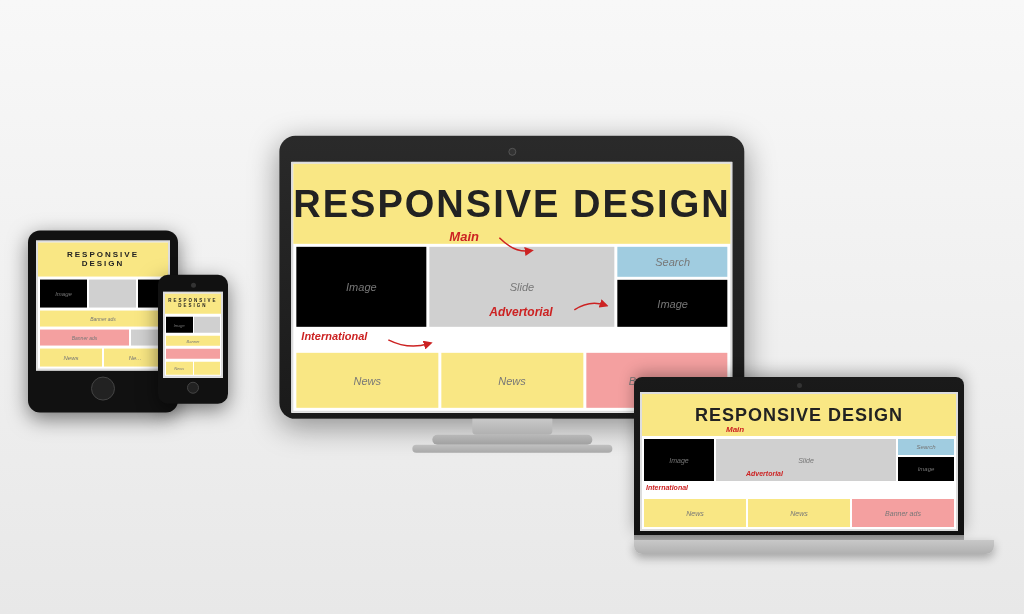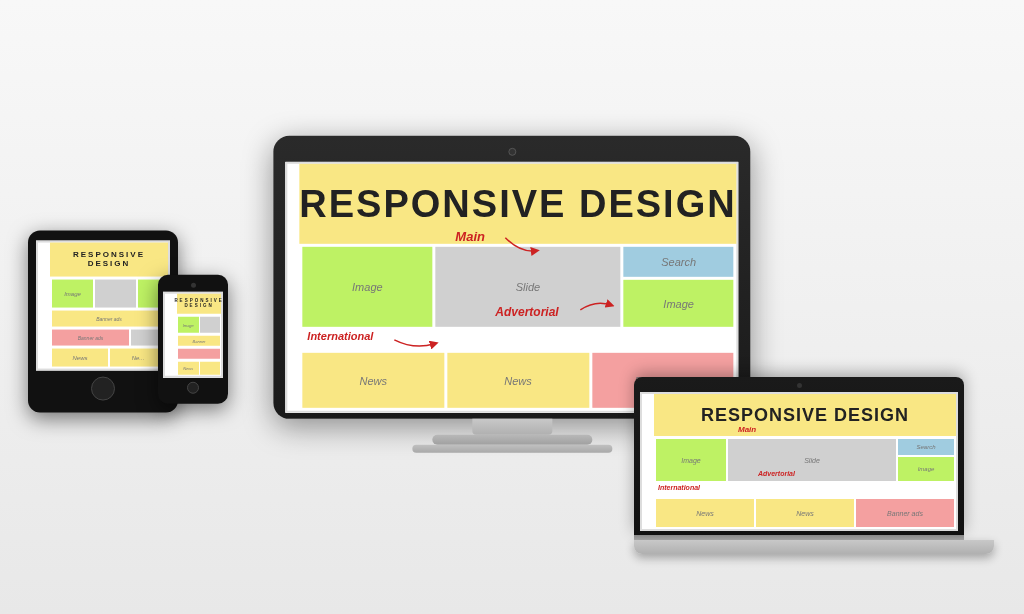--- a/index.html
+++ b/index.html
@@ -25,21 +25,20 @@
     }
 
     
     .wireframe {
       position: relative;
       display: flex;
       flex-direction: column;
       gap: 3px;
       background: white;
       border: 2px solid #ddd;
-      padding-left: 12px;
     }
 
     .wireframe-header {
       background: #f9e784;
       display: flex;
       align-items: center;
       justify-content: center;
     }
 
     .wireframe-header .title {
@@ -48,21 +47,21 @@
       text-transform: uppercase;
       letter-spacing: 2px;
       color: #222;
     }
 
     .wireframe-row {
       display: flex;
       gap: 3px;
     }
 
-    .cell-green { background: #bef264; }
+    .cell-green { background: #000000; }
     .cell-gray { background: #d0d0d0; }
     .cell-yellow { background: #f9e784; }
     .cell-pink { background: #f4a0a0; }
     .cell-blue { background: #a0cce0; }
 
     .cell {
       display: flex;
       align-items: center;
       justify-content: center;
       font-size: inherit;

